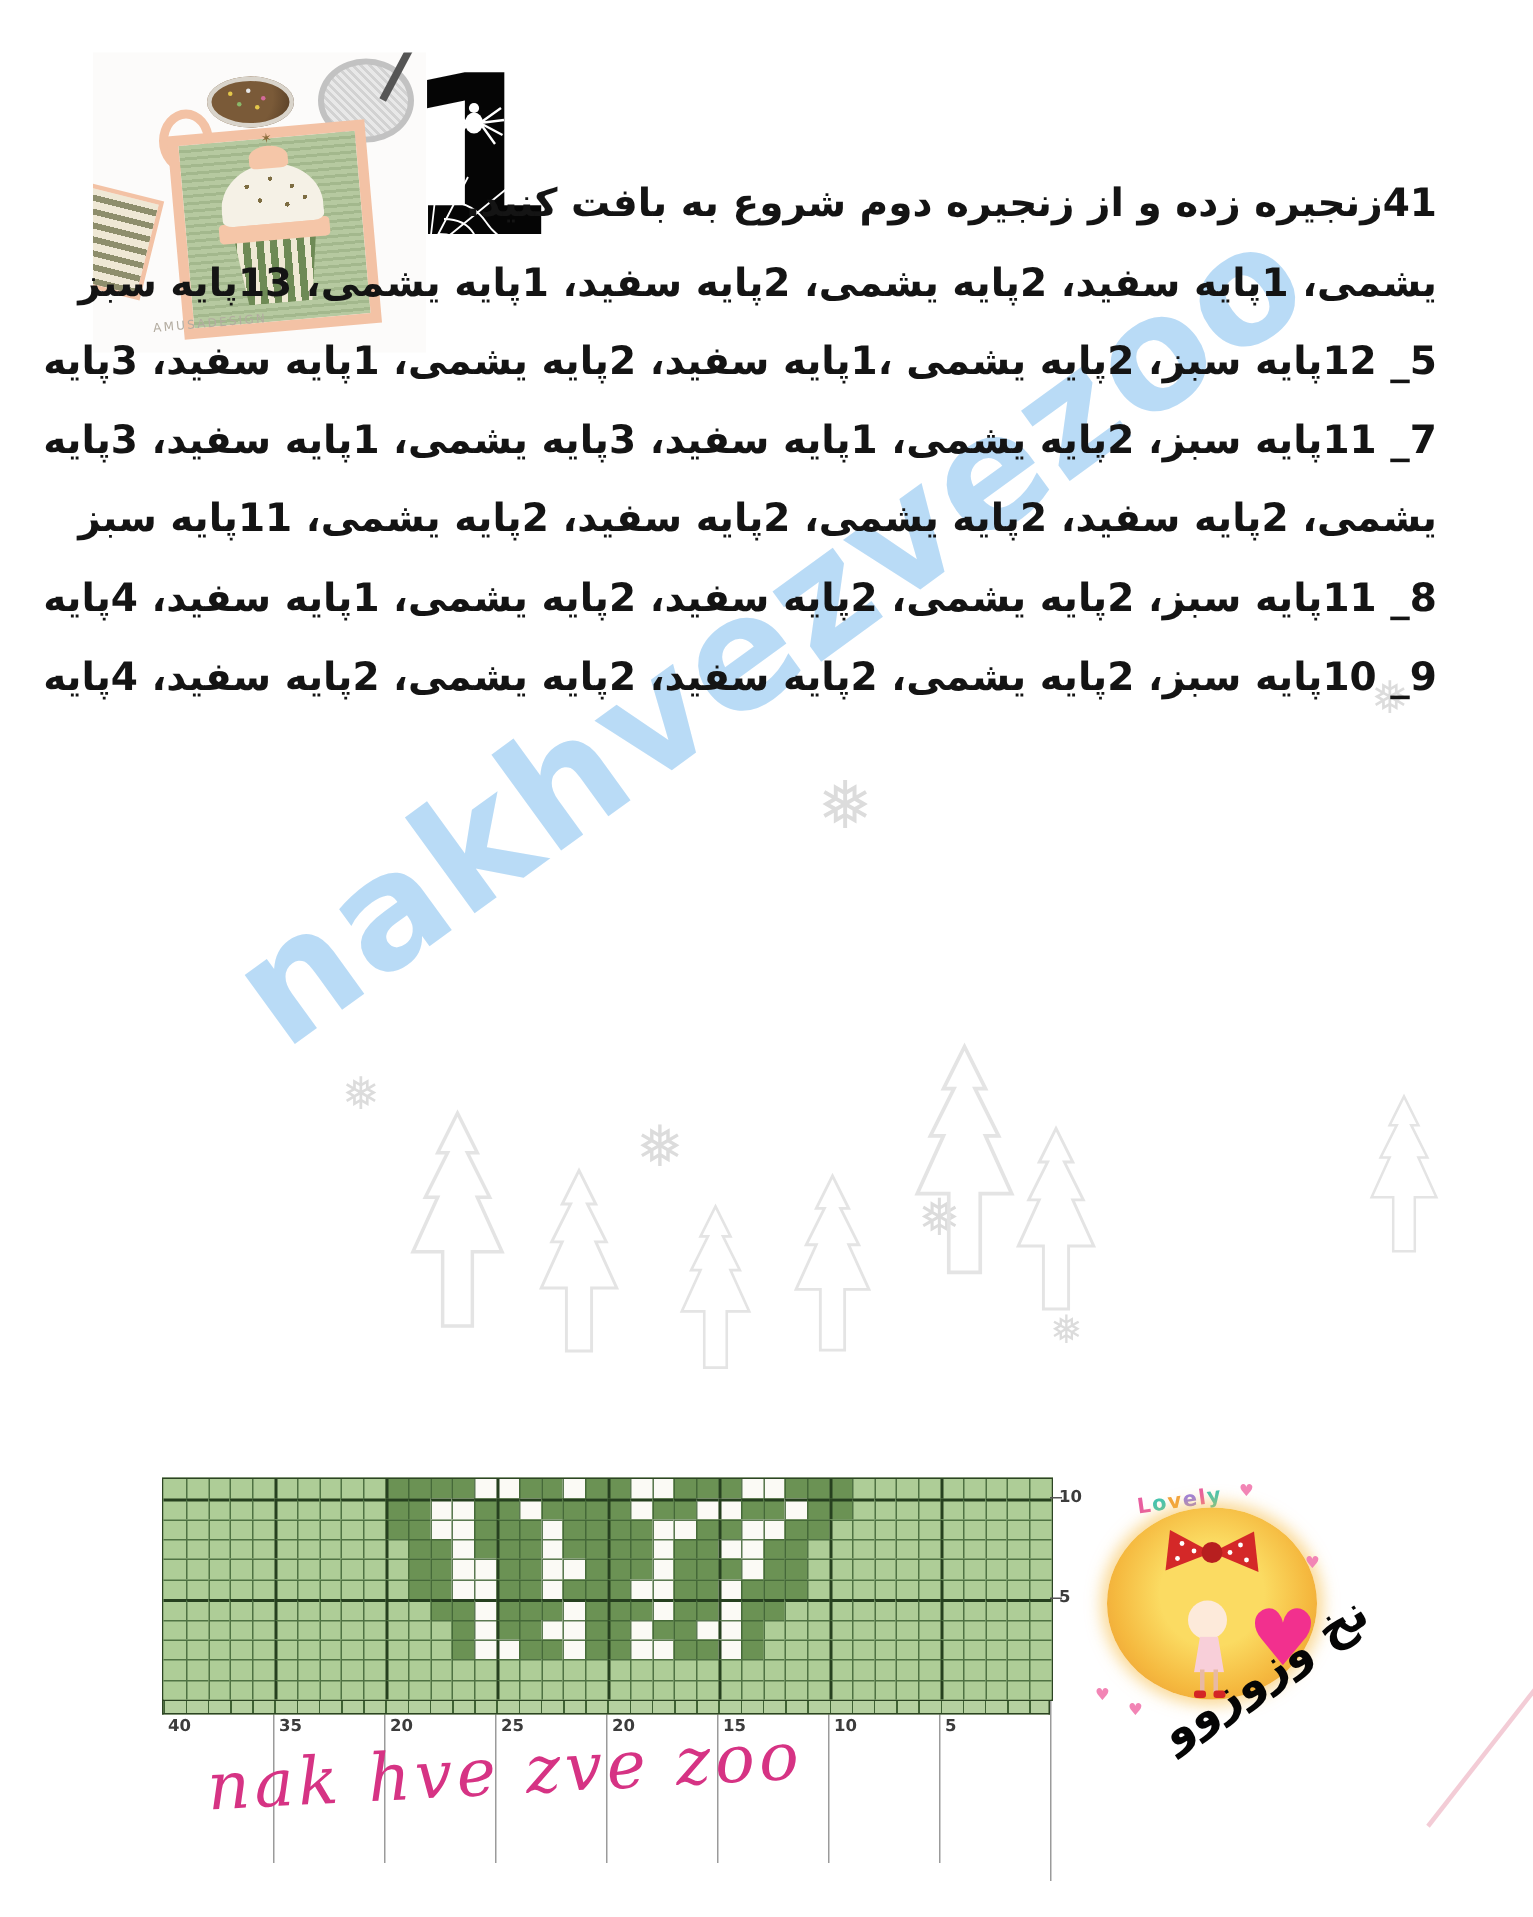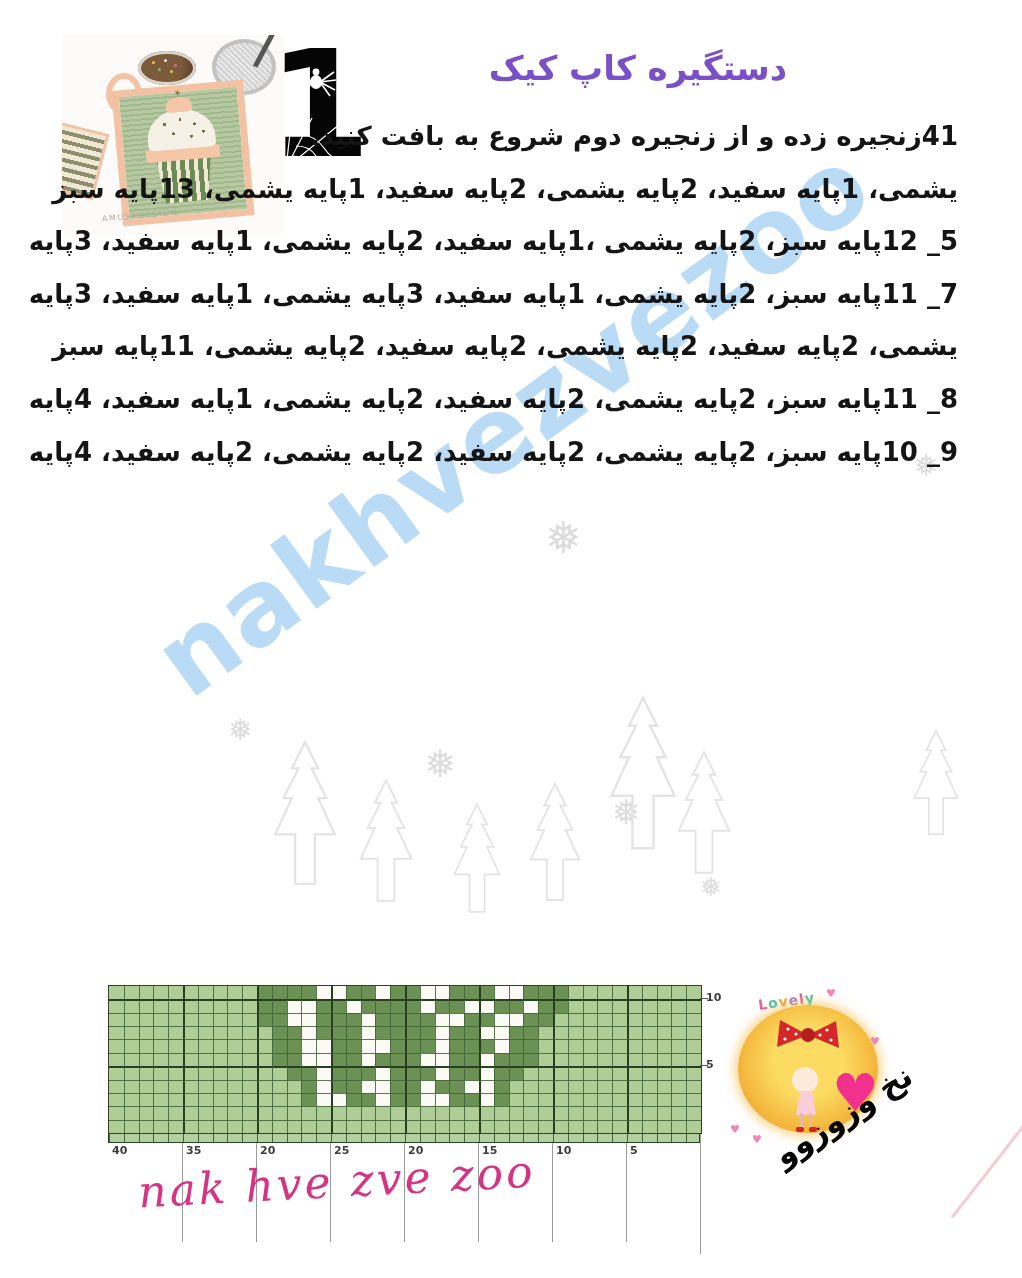--- a/index.html
+++ b/index.html
@@ -168,21 +168,20 @@
     <svg style="left:14px;top:76px;" width="64" height="56" viewBox="0 0 64 56">
       <g stroke="#fff" stroke-width="1.2" fill="none">
         <path d="M4 52 L60 52 M4 52 L58 8 M4 52 L30 2 M4 52 L10 0"></path>
         <path d="M14 30 Q28 30 34 40 Q40 48 52 48"></path>
         <path d="M10 40 Q22 40 27 46 Q32 51 42 51"></path>
         <path d="M18 18 Q34 20 42 32 Q50 44 60 44"></path>
       </g>
     </svg>
   </div>
 
-  <div class="page-title" style="color: rgb(122, 80, 199);">دستگیره کاپ کیک</div>
 
   <div class="instructions">
       <div class="tline right" dir="rtl">41زنجیره زده و از زنجیره دوم شروع به بافت کنید.</div>
       <div class="tline center" dir="rtl">یشمی، 1پایه سفید، 2پایه یشمی، 2پایه سفید، 1پایه یشمی، 13پایه سبز</div>
       <div class="tline right" dir="rtl">5_ 12پایه سبز، 2پایه یشمی ،1پایه سفید، 2پایه یشمی، 1پایه سفید، 3پایه</div>
       <div class="tline right" dir="rtl">7_ 11پایه سبز، 2پایه یشمی، 1پایه سفید، 3پایه یشمی، 1پایه سفید، 3پایه</div>
       <div class="tline center" dir="rtl">یشمی، 2پایه سفید، 2پایه یشمی، 2پایه سفید، 2پایه یشمی، 11پایه سبز</div>
       <div class="tline right" dir="rtl">8_ 11پایه سبز، 2پایه یشمی، 2پایه سفید، 2پایه یشمی، 1پایه سفید، 4پایه</div>
       <div class="tline right" dir="rtl">9_ 10پایه سبز، 2پایه یشمی، 2پایه سفید، 2پایه یشمی، 2پایه سفید، 4پایه</div>
     </div>

